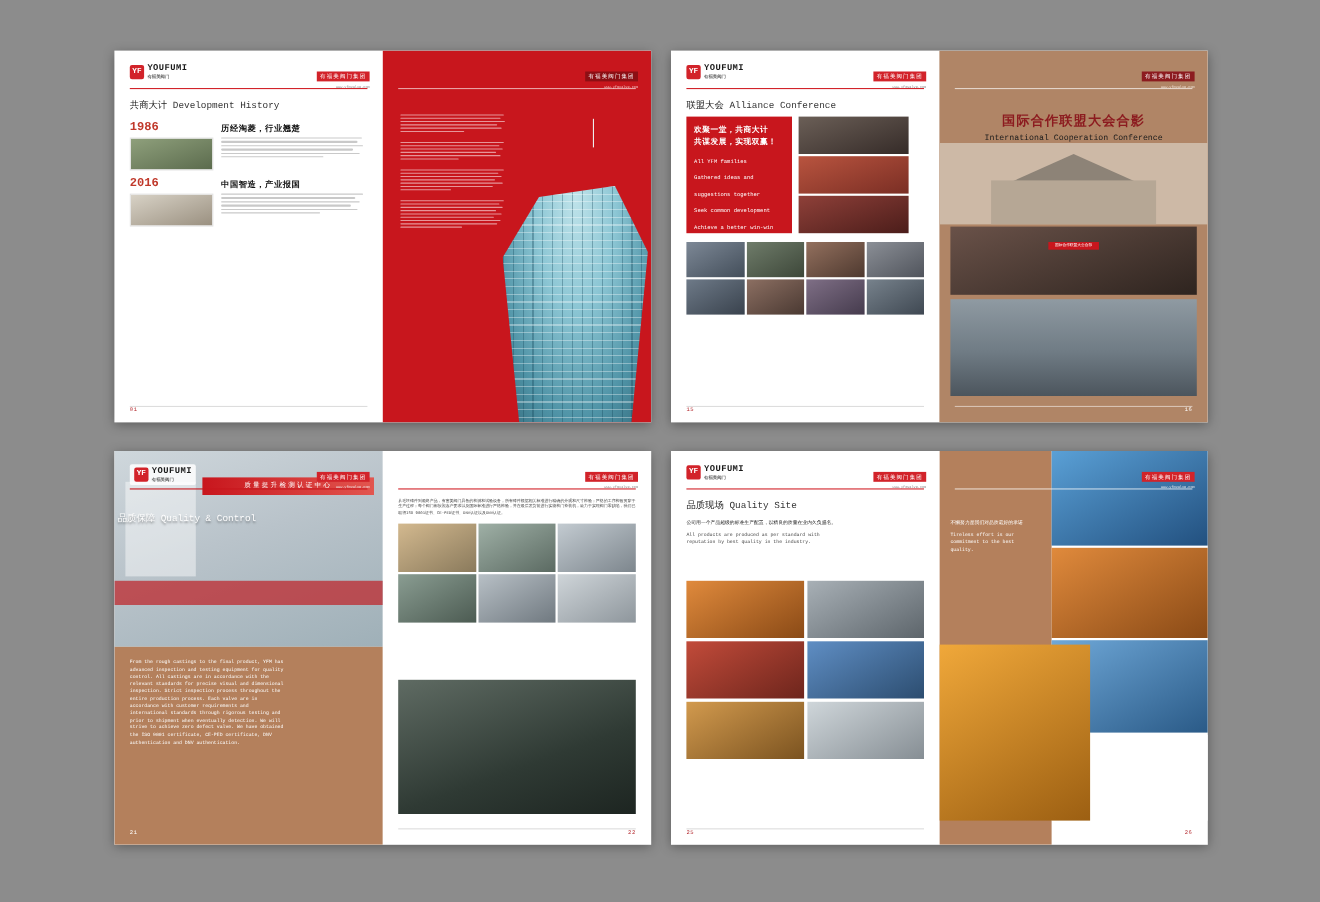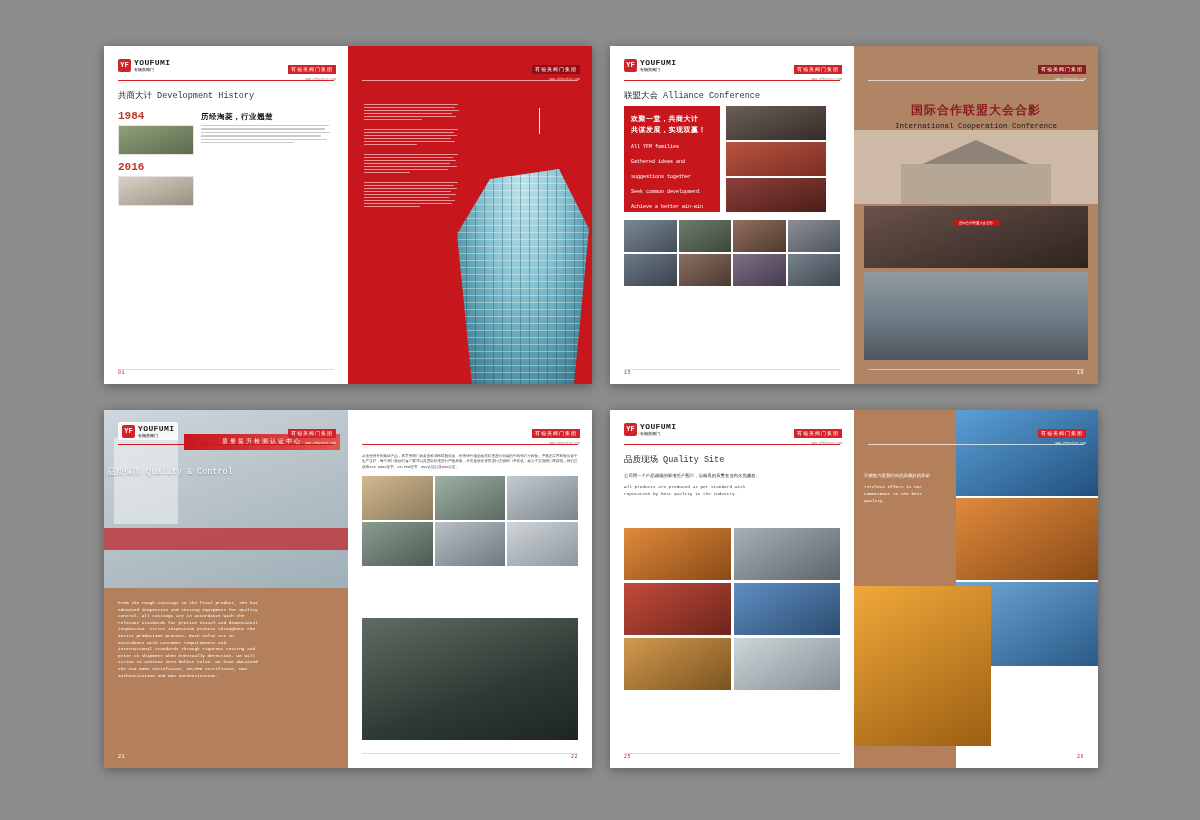--- a/index.html
+++ b/index.html
@@ -146,21 +146,21 @@
     </div>
     <div class="hdr-rule"></div>
     <div class="sect-title">
       <span>共商大计</span>
       <span class="en">Development History</span>
     </div>
 
     <div class="timeline">
       <div class="tl-row">
         <div class="tl-col-left">
-          <div class="tl-year">1984</div>
+          <div class="tl-year">1986</div>
           <div class="tl-photo" style="background:linear-gradient(160deg,#8fa07c,#5b6b4d);"></div>
         </div>
         <div class="tl-col-right">
           <div class="tl-h">历经淘菱，行业翘楚</div>
           <div class="tl-body">
             <div class="fakeline" style="width:96%"></div>
               <div class="fakeline" style="width:93%"></div>
             <div class="fakeline" style="width:97%"></div>
               <div class="fakeline" style="width:90%"></div>
             <div class="fakeline" style="width:95%"></div>
@@ -168,20 +168,31 @@
           </div>
         </div>
       </div>
 
 
 
       <div class="tl-row">
         <div class="tl-col-left">
           <div class="tl-year">2016</div>
           <div class="tl-photo" style="background:linear-gradient(160deg,#d8d2c6,#9a9080);"></div>
+        </div>
+        <div class="tl-col-right">
+          <div class="tl-h">中国智造，产业报国</div>
+          <div class="tl-body">
+            <div class="fakeline" style="width:97%"></div>
+              <div class="fakeline" style="width:92%"></div>
+            <div class="fakeline" style="width:95%"></div>
+              <div class="fakeline" style="width:89%"></div>
+            <div class="fakeline" style="width:93%"></div>
+              <div class="fakeline" style="width:68%"></div>
+          </div>
         </div>
       </div>
     </div>
 
     <div class="footrule"></div>
     <div class="pagenum l">01</div>
   </div>
 
   <div class="page right redpage">
     <div class="hdr-right">

